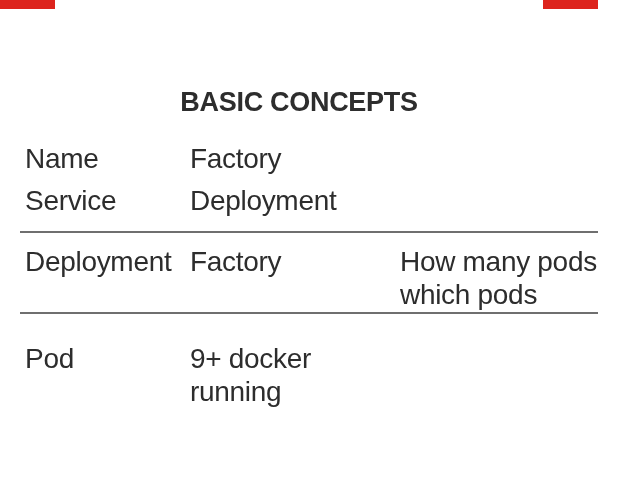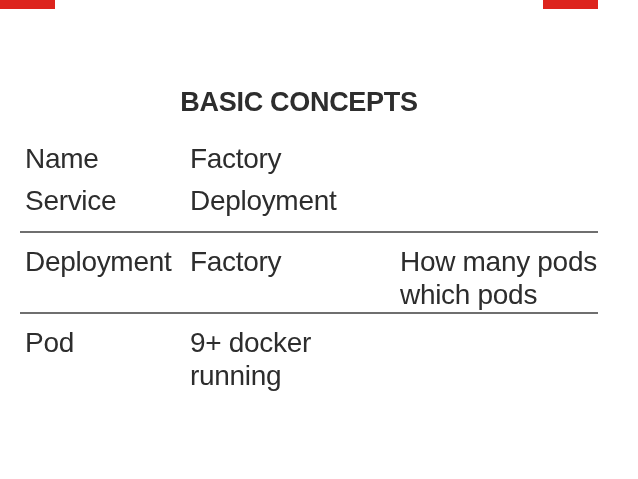--- a/index.html
+++ b/index.html
@@ -60,21 +60,21 @@
     padding-bottom: 14px;
   }
   .trow.divided {
     border-top: 2px solid var(--divider-color, #6f6f6f);
   }
   .trow.r2 {
     padding-top: 12px;
     padding-bottom: 1px;
   }
   .trow.r3 {
-    padding-top: 12px;
+    padding-top: 28px;
     padding-bottom: 10px;
   }
   .cell { white-space: pre-line; }
   .cell.c1 { padding-left: 5px; }
 </style>
 </head>
 <body>
 
 <div class="slide">
 

